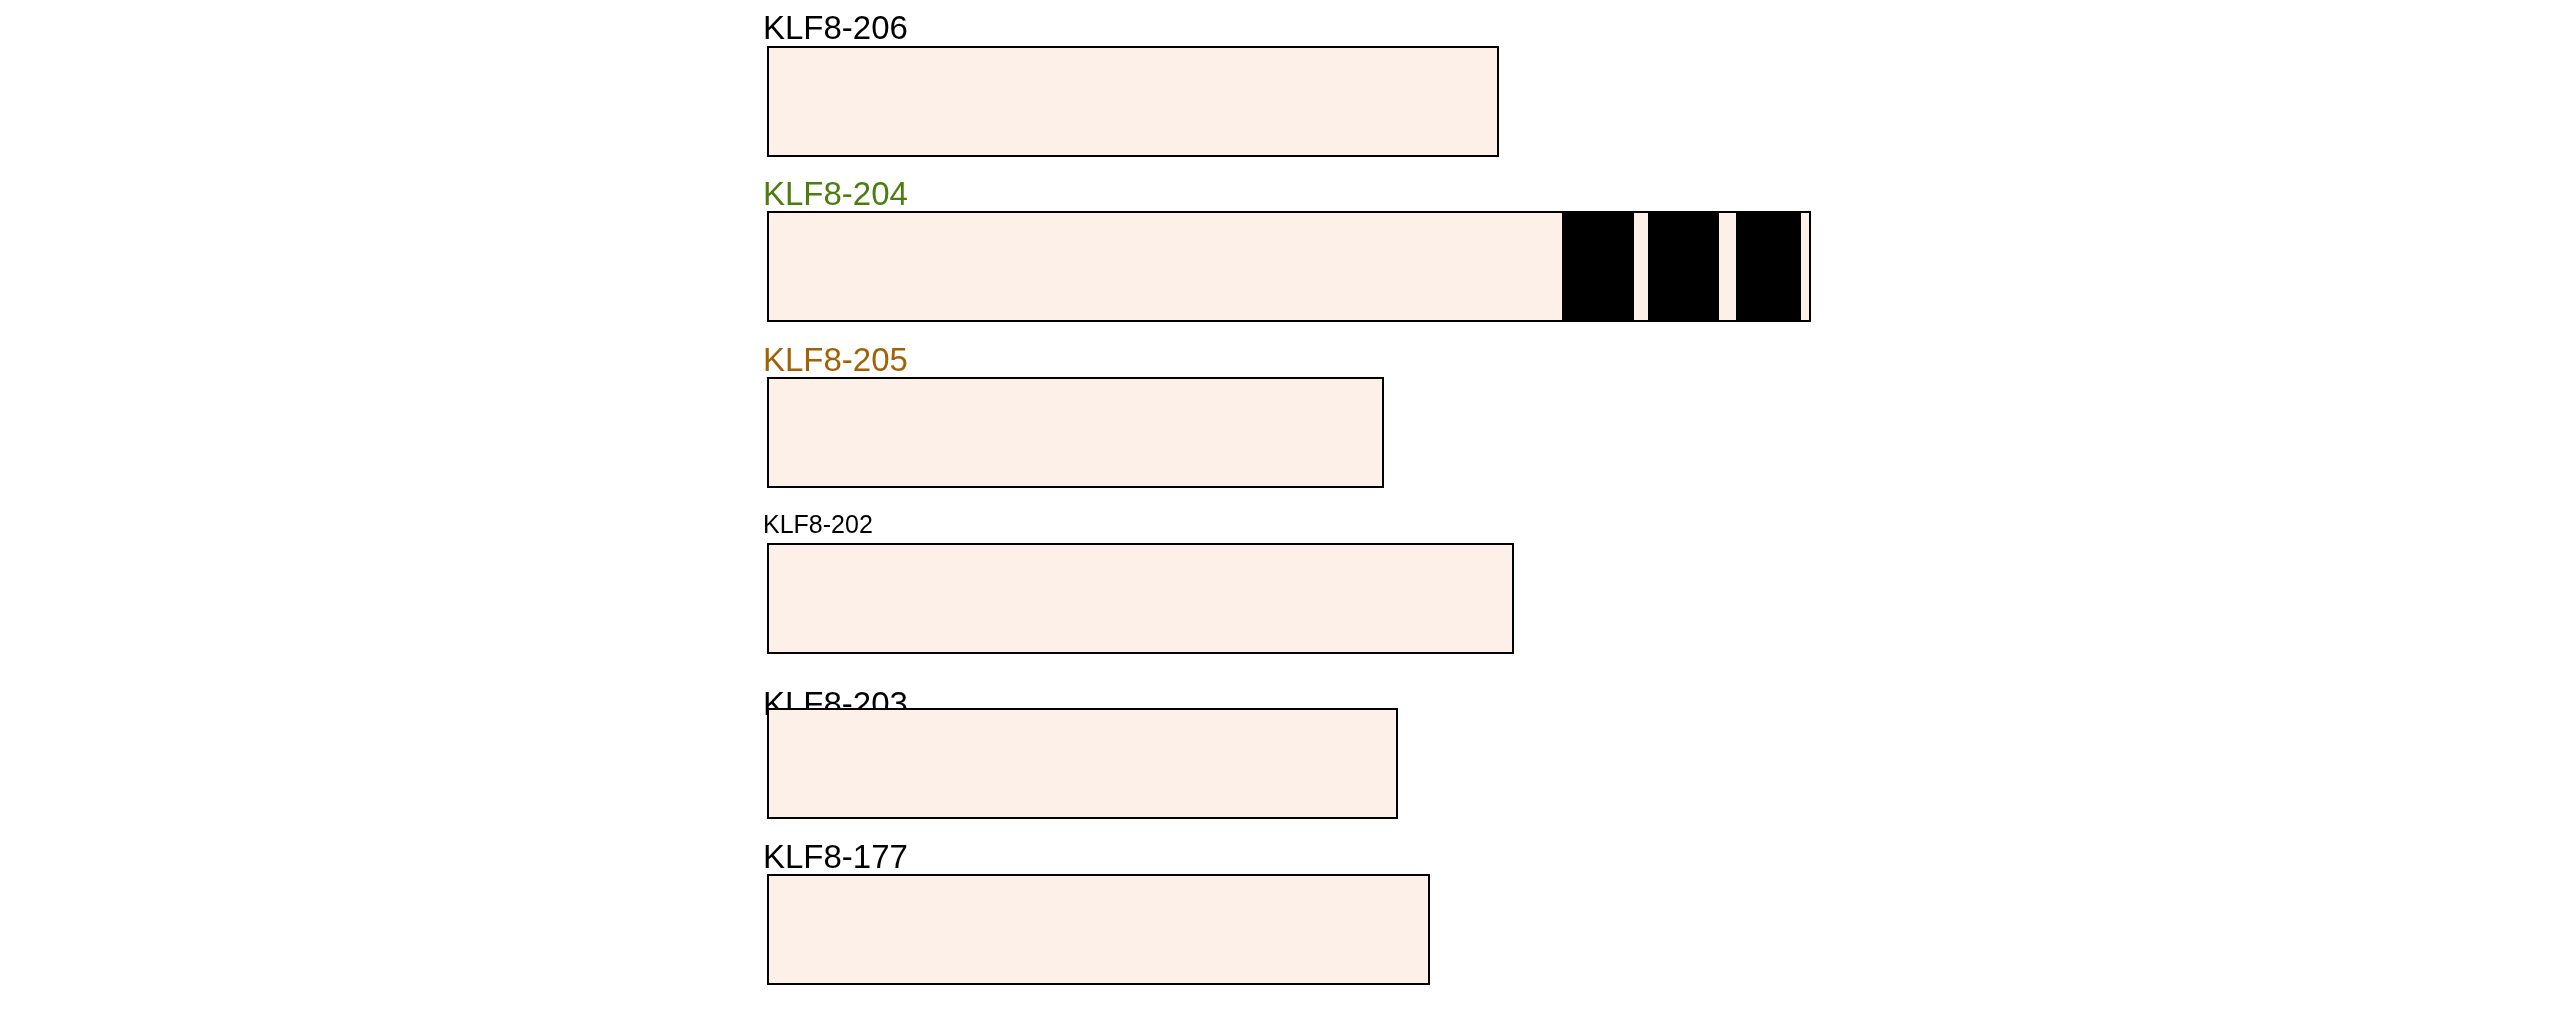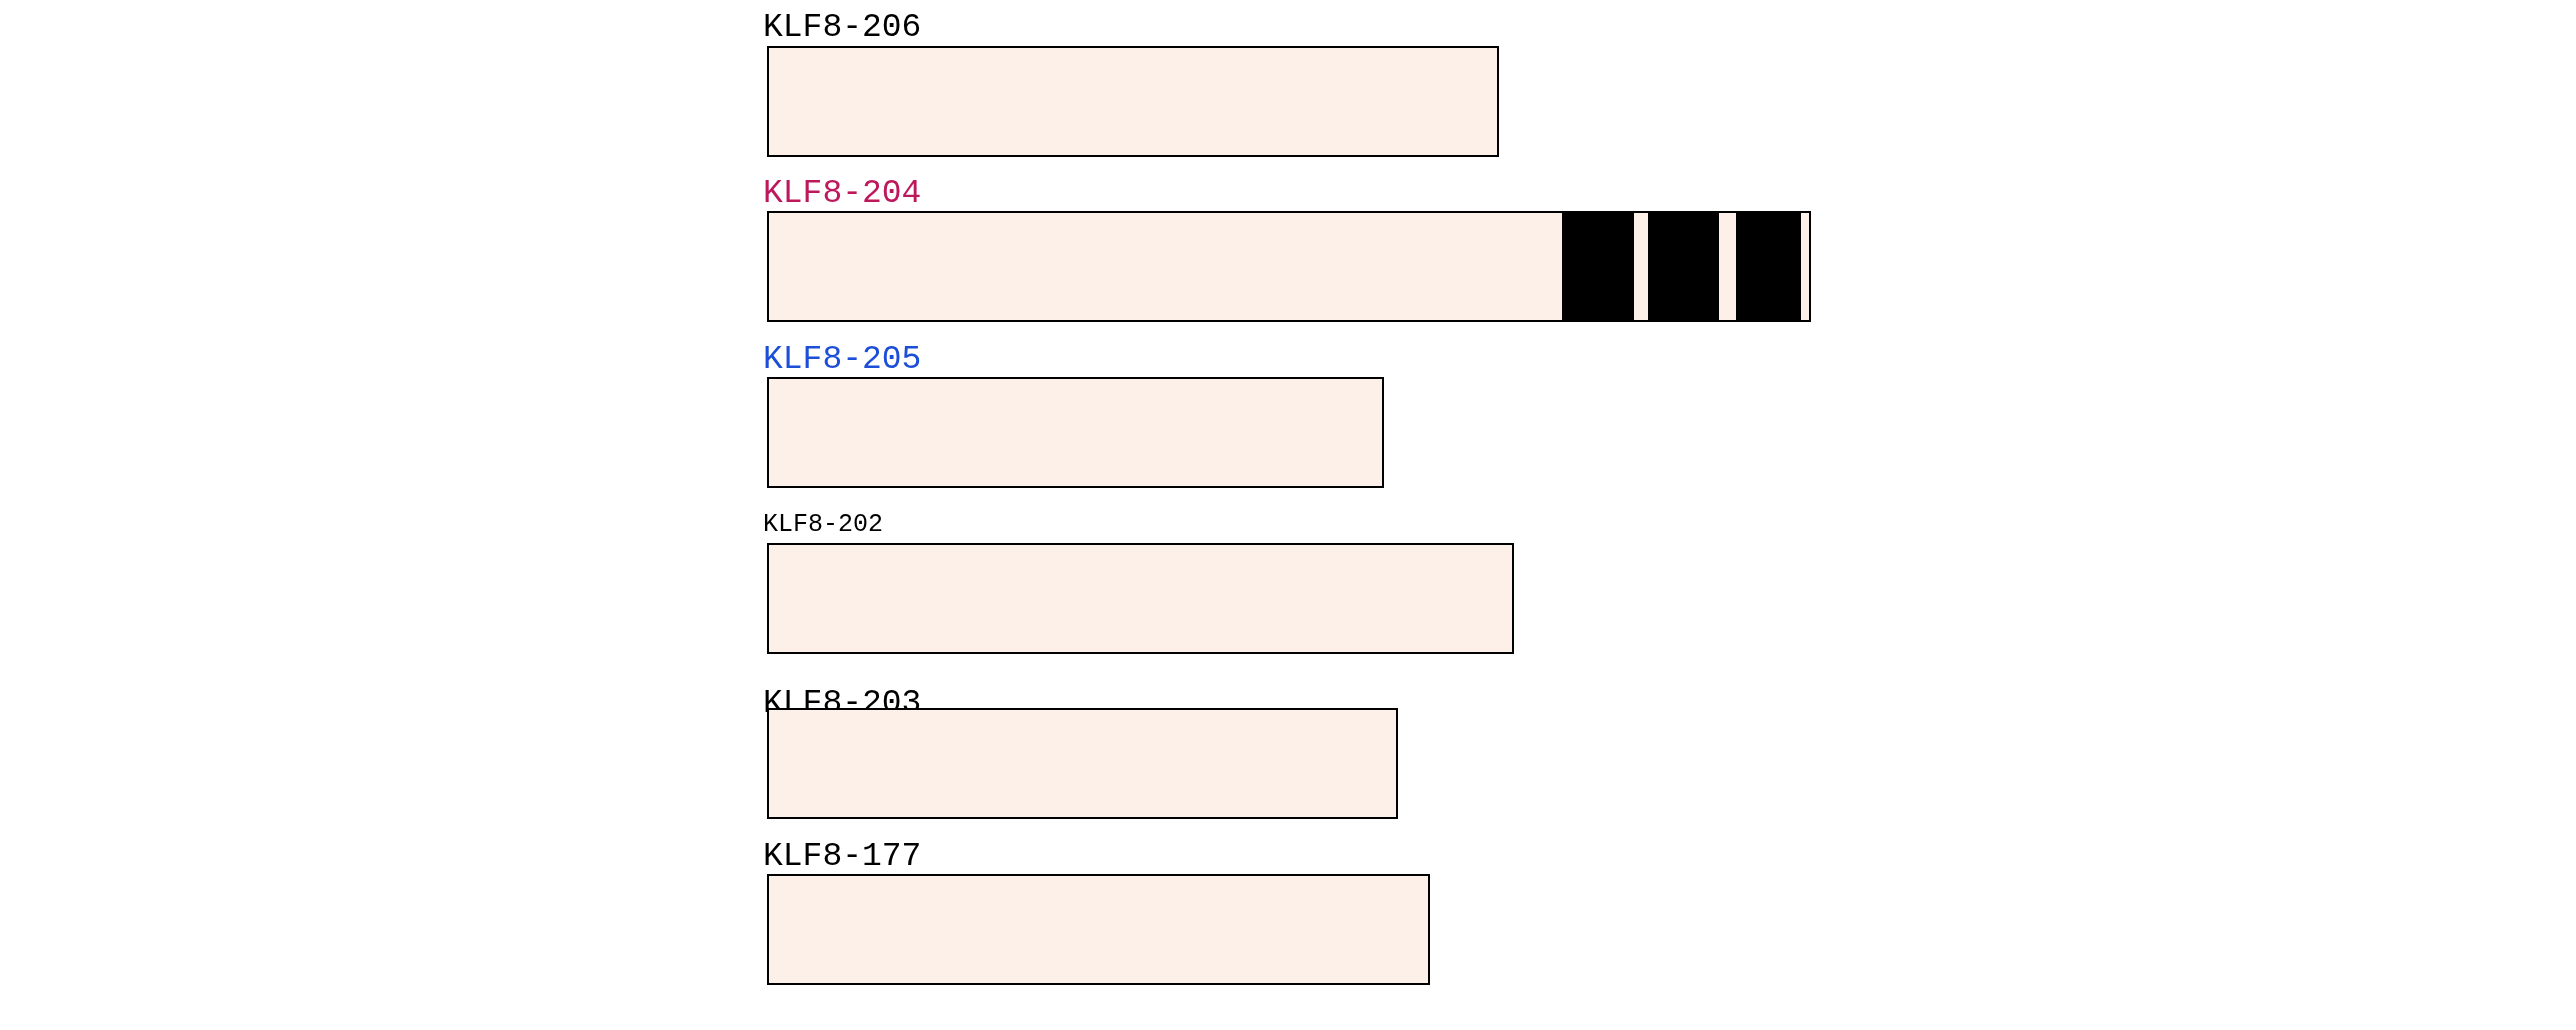--- a/index.html
+++ b/index.html
@@ -5,21 +5,21 @@
   html, body {
     margin: 0;
     padding: 0;
     background: #ffffff;
   }
   #figure {
     position: relative;
     width: 2576px;
     height: 1030px;
     background: #ffffff;
-    font-family: Liberation Mono, monospace;
+    font-family: Liberation Sans, sans-serif;
     overflow: hidden;
   }
   .tlabel {
     position: absolute;
     font-size: 33px;
     line-height: 33px;
     color: #000000;
     white-space: nowrap;
   }
   .tbar {
@@ -33,27 +33,27 @@
     bottom: 0;
   }
 </style>
 </head>
 <body>
 
 <div id="figure" style="background: rgb(255, 255, 255);">
   <div id="rows">
       <div class="tlabel" style="left: 763px; top: 11px; font-size: 33px; line-height: 33px; color: rgb(0, 0, 0);">KLF8-206</div>
       <div class="tbar" style="left: 767px; top: 46px; width: 732px; height: 111px; border-width: 2.6px; border-color: rgb(0, 0, 0); background: rgb(253, 240, 233);"></div>
-      <div class="tlabel" style="left: 763px; top: 177px; font-size: 33px; line-height: 33px; color: #be185d;">KLF8-204</div>
+      <div class="tlabel" style="left: 763px; top: 177px; font-size: 33px; line-height: 33px; color: #4d7c0f;">KLF8-204</div>
       <div class="tbar" style="left: 767px; top: 211px; width: 1044px; height: 111px; border-width: 2.6px; border-color: rgb(0, 0, 0); background: rgb(253, 240, 233);">
         <div class="exon" style="left: 793px; width: 72px; background: rgb(0, 0, 0);"></div>
         <div class="exon" style="left: 879px; width: 71px; background: rgb(0, 0, 0);"></div>
         <div class="exon" style="left: 967px; width: 65px; background: rgb(0, 0, 0);"></div>
       </div>
-      <div class="tlabel" style="left: 763px; top: 343px; font-size: 33px; line-height: 33px; color: #1d4ed8;">KLF8-205</div>
+      <div class="tlabel" style="left: 763px; top: 343px; font-size: 33px; line-height: 33px; color: #a16207;">KLF8-205</div>
       <div class="tbar" style="left: 767px; top: 377px; width: 617px; height: 111px; border-width: 2.6px; border-color: rgb(0, 0, 0); background: rgb(253, 240, 233);"></div>
       <div class="tlabel" style="left: 763px; top: 508px; font-size: 25px; line-height: 33px; color: rgb(0, 0, 0); text-align: center;">KLF8-202</div>
       <div class="tbar" style="left: 767px; top: 543px; width: 747px; height: 111px; border-width: 2.6px; border-color: rgb(0, 0, 0); background: rgb(253, 240, 233);"></div>
       <div class="tlabel" style="left: 763px; top: 674px; font-size: 33px; line-height: 33px; color: rgb(0, 0, 0); margin-top: 13px;">KLF8-203</div>
       <div class="tbar" style="left: 767px; top: 708px; width: 631px; height: 111px; border-width: 2.6px; border-color: rgb(0, 0, 0); background: rgb(253, 240, 233);"></div>
       <div class="tlabel" style="left: 763px; top: 840px; font-size: 33px; line-height: 33px; color: rgb(0, 0, 0);">KLF8-177</div>
       <div class="tbar" style="left: 767px; top: 874px; width: 663px; height: 111px; border-width: 2.6px; border-color: rgb(0, 0, 0); background: rgb(253, 240, 233);"></div>
     </div>
 </div>
 

